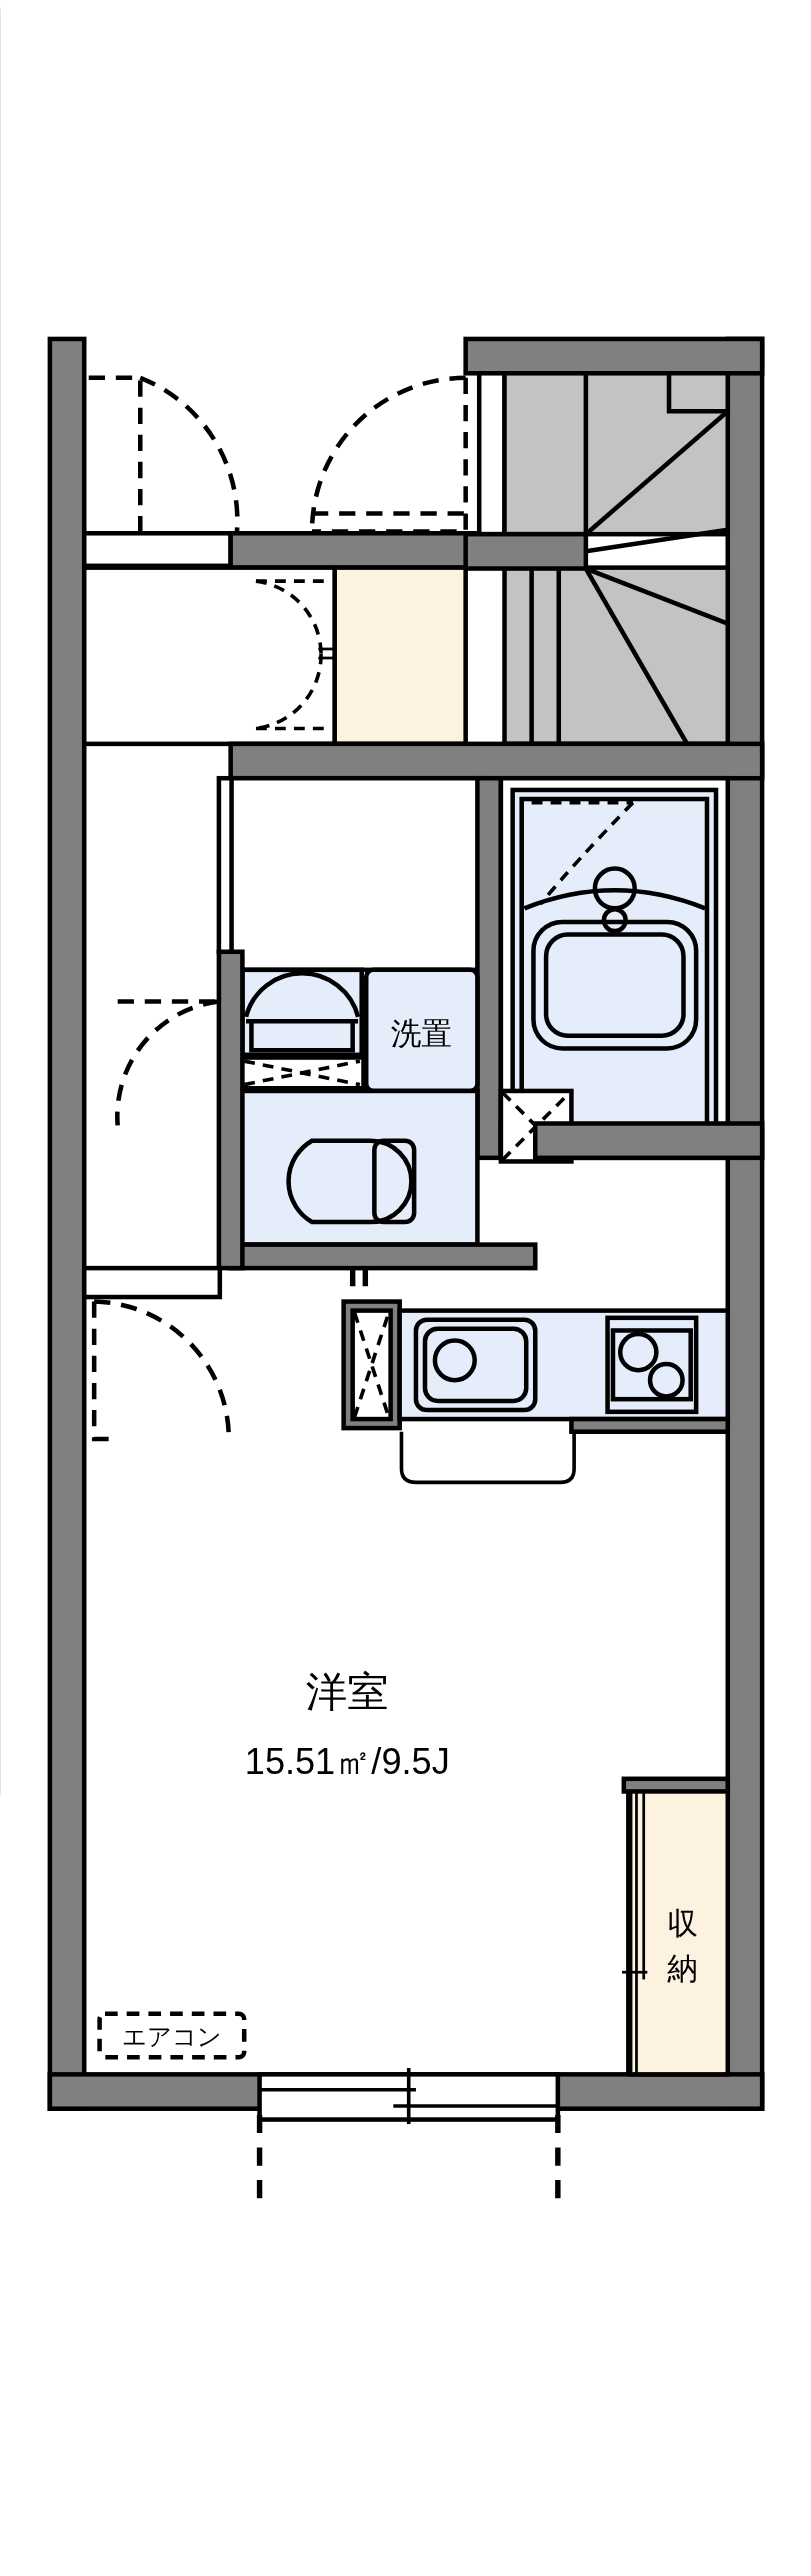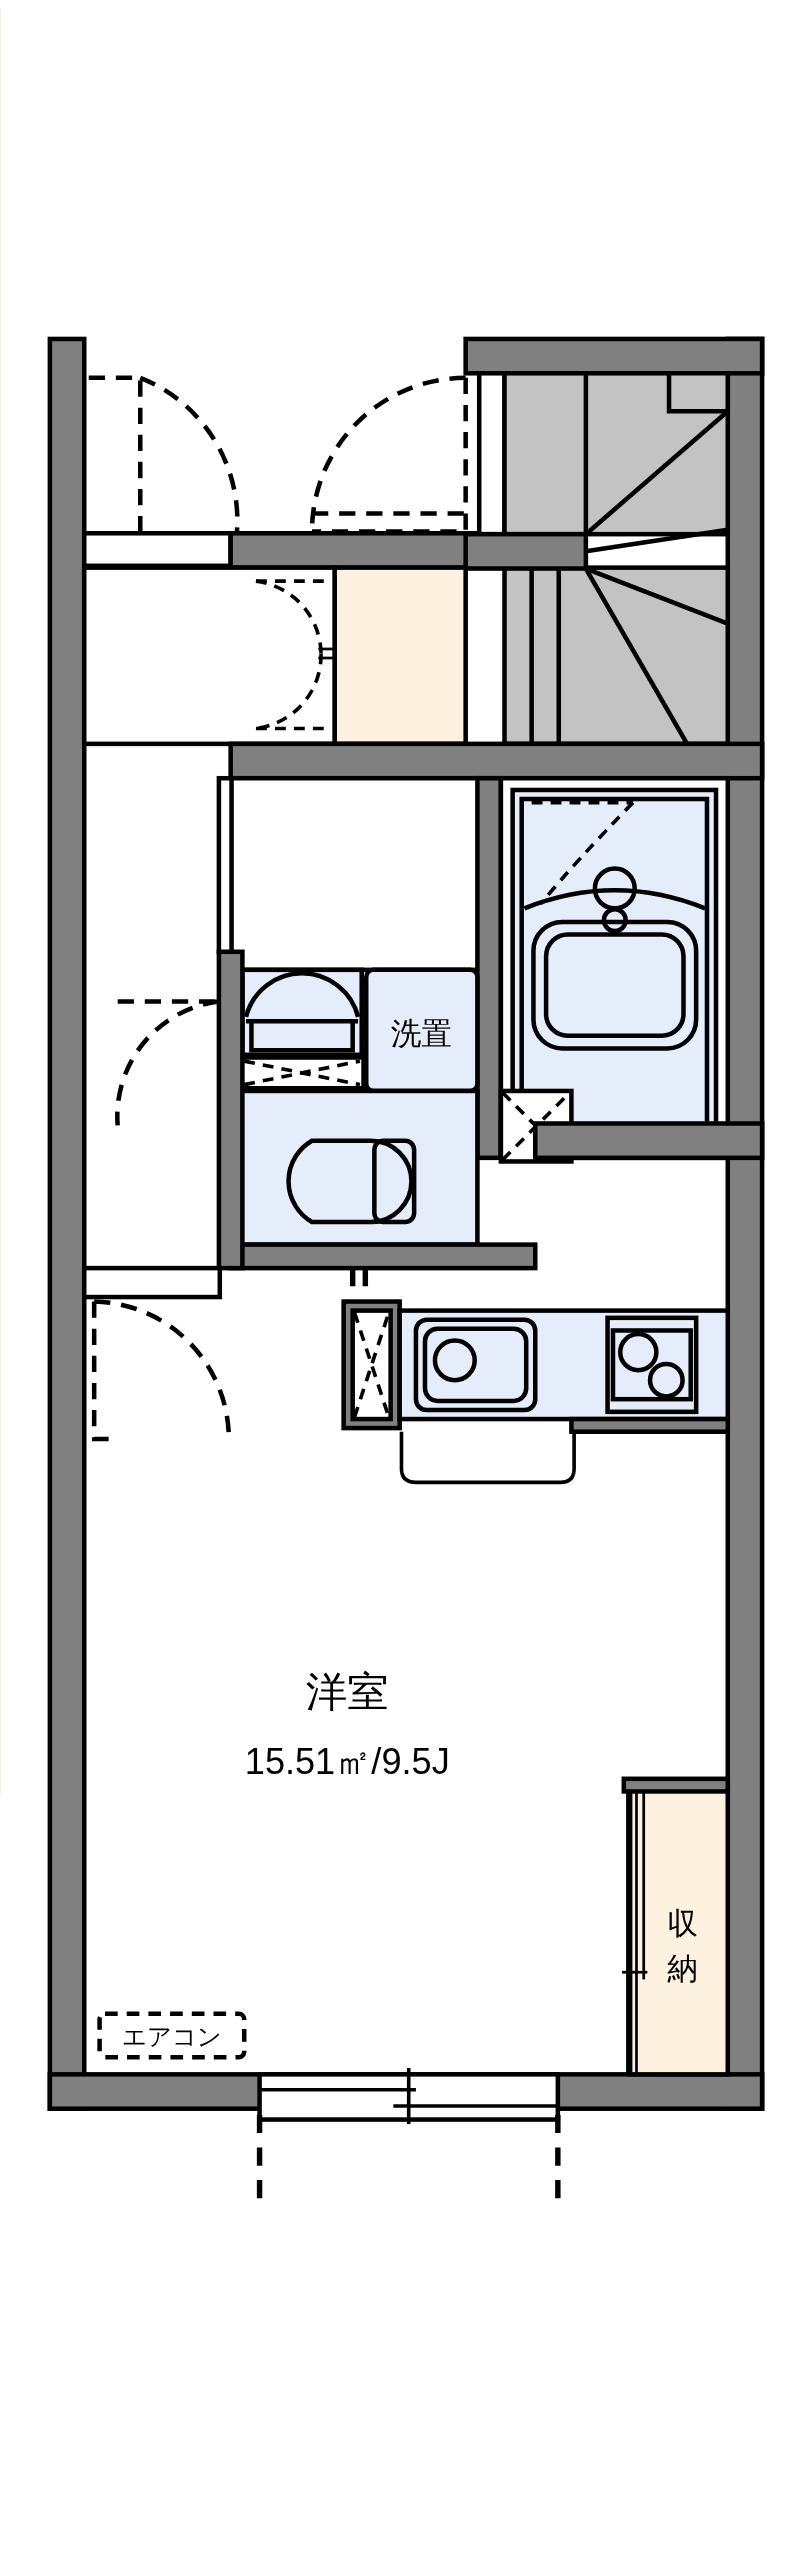--- a/index.html
+++ b/index.html
@@ -1,21 +1,21 @@
 <!DOCTYPE html>
 <html style="font-size:14.5px"><head>
 <meta charset="utf-8">
 <style>
   html,body{margin:0;padding:0;background:#ffffff;}
   body{
     width:812px;height:2576px;
     font-family:"Liberation Sans","DejaVu Sans",sans-serif;
     overflow:hidden;
   }
-  #plan-root{position:relative;width:812px;height:1804px;background:#84cc16;border-radius:12px;}
+  #plan-root{position:relative;width:812px;height:1804px;background:#1d4ed8;border-radius:12px;}
   svg#floorplan{display:block;width:812px;height:2576px;}
   .wall-thick{fill:#808080;stroke:#000000;stroke-width:5;}
   .wall-thin{fill:#ffffff;stroke:#000000;stroke-width:5;}
   .stair-fill{fill:#c3c3c3;stroke:#000000;stroke-width:5;}
   .stair-line{stroke:#000000;stroke-width:5;fill:none;}
   .closet-fill{fill:#fdf1df;stroke:#000000;stroke-width:5;}
   .wet-fill{fill:#e5edfb;stroke:#000000;stroke-width:5;}
   .fix-line{fill:none;stroke:#000000;stroke-width:5;}
   .fix-fill{fill:#e5edfb;stroke:#000000;stroke-width:5;}
   .fix-white{fill:#ffffff;stroke:#000000;stroke-width:5;}

